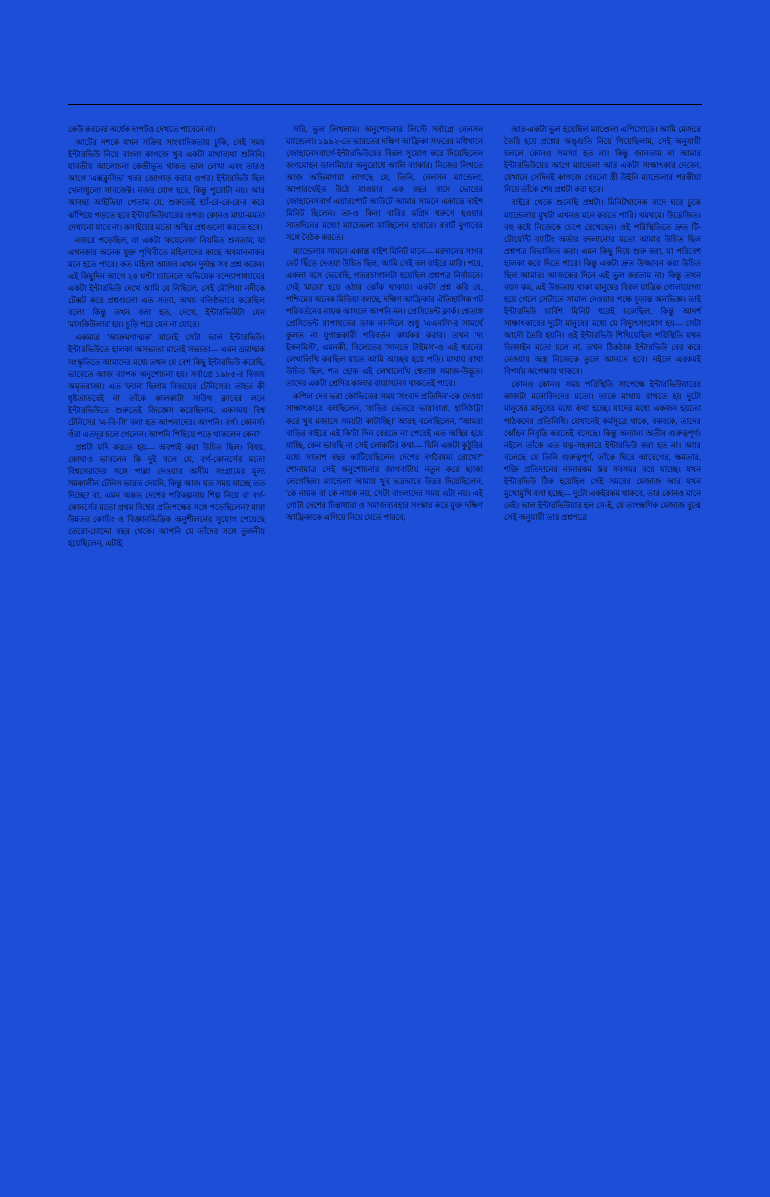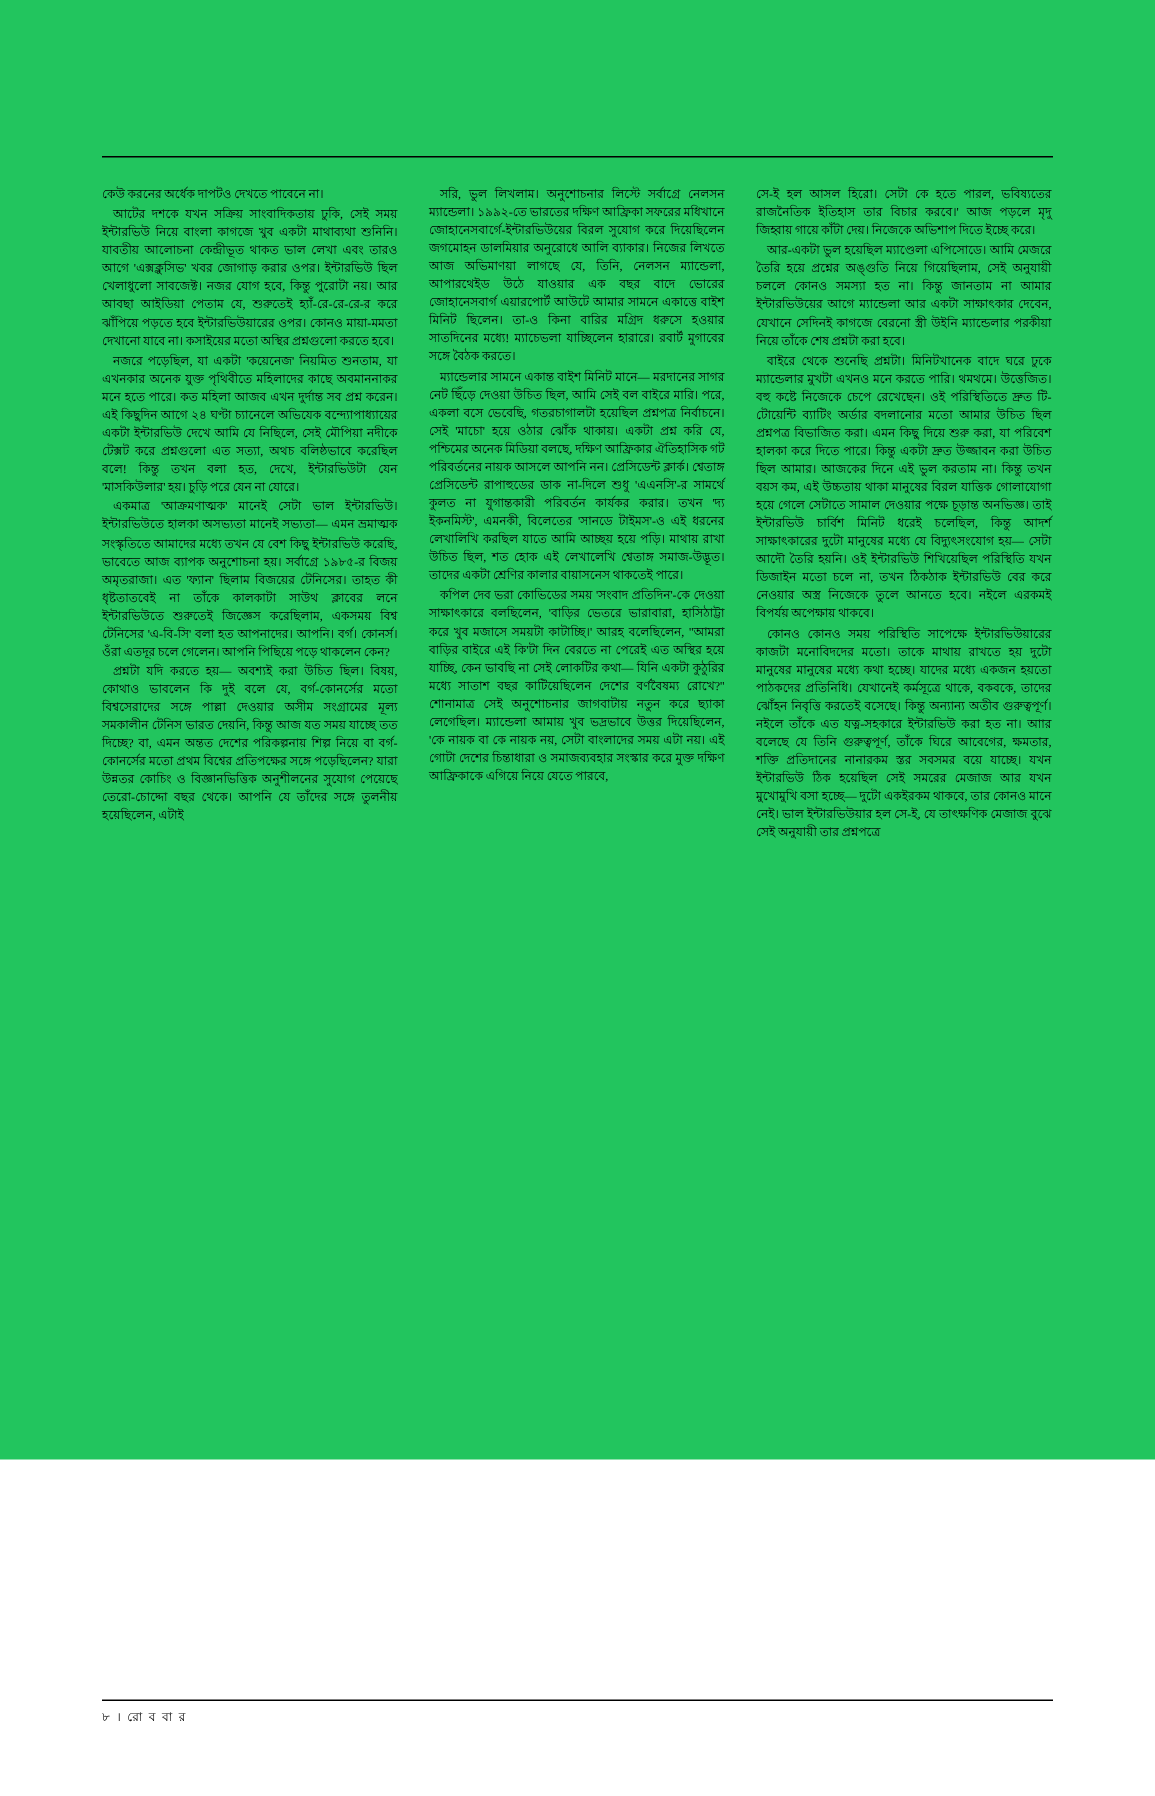--- a/index.html
+++ b/index.html
@@ -12,22 +12,22 @@
     height: 1197px;
     font-family: "Liberation Serif", serif;
     color: #000000;
     position: relative;
     overflow: hidden;
   }
   .page {
     position: absolute;
     inset: 0;
     width: 770px;
-    height: 973px;
-    background: #22c55e;
+    height: 1197px;
+    background: #1d4ed8;
   }
   .rule-top {
     position: absolute;
     left: 68px;
     top: 104px;
     width: 634px;
     height: 1px;
     background: #000;
   }
   .columns {
@@ -97,26 +97,21 @@
       <p>প্রশ্নটা যদি করতে হয়— অবশ্যই করা উচিত ছিল। বিষয়, কোথাও ভাবলেন কি দুই বলে যে, বর্গ-কোনর্সের মতো বিশ্বসেরাদের সঙ্গে পাল্লা দেওয়ার অসীম সংগ্রামের মূল্য সমকালীন টেনিস ভারত দেয়নি, কিন্তু আজ যত সময় যাচ্ছে তত দিচ্ছে? বা, এমন অন্তত দেশের পরিকল্পনায় শিল্প নিয়ে বা বর্গ-কোনর্সের মতো প্রথম বিশ্বের প্রতিপক্ষের সঙ্গে পড়েছিলেন? যারা উন্নতর কোচিং ও বিজ্ঞানভিত্তিক অনুশীলনের সুযোগ পেয়েছে তেরো-চোদ্দো বছর থেকে। আপনি যে তাঁদের সঙ্গে তুলনীয় হয়েছিলেন, এটাই</p>
     </div>
 
     <div class="col">
       <p>সরি, ভুল লিখলাম। অনুশোচনার লিস্টে সর্বাগ্রে নেলসন ম্যান্ডেলা। ১৯৯২-তে ভারতের দক্ষিণ আফ্রিকা সফরের মধিখানে জোহানেসবার্গে-ইন্টারভিউয়ের বিরল সুযোগ করে দিয়েছিলেন জগমোহন ডালমিয়ার অনুরোধে আলি ব্যাকার। নিজের লিখতে আজ অভিমাণয়া লাগছে যে, তিনি, নেলসন ম্যান্ডেলা, আপারথেইড উঠে যাওয়ার এক বছর বাদে ভোরের জোহানেসবার্গ এয়ারপোর্ট আউটে আমার সামনে একাত্তে বাইশ মিনিট ছিলেন। তা-ও কিনা বারির মগ্রিদ ধরুসে হওয়ার সাতদিনের মধ্যে! ম্যাচেভলা যাচ্ছিলেন হারারে। রবার্ট মুগাবের সঙ্গে বৈঠক করতে।</p>
       <p>ম্যান্ডেলার সামনে একান্ত বাইশ মিনিট মানে— মরদানের সাগর নেট ছিঁড়ে দেওয়া উচিত ছিল, আমি সেই বল বাইরে মারি। পরে, একলা বসে ভেবেছি, গতরচাগালটা হয়েছিল প্রশ্নপত্র নির্বাচনে। সেই 'মাচো' হয়ে ওঠার ঝোঁক থাকায়। একটা প্রশ্ন করি যে, পশ্চিমের অনেক মিডিয়া বলছে, দক্ষিণ আফ্রিকার ঐতিহাসিক গট পরিবর্তনের নায়ক আসলে আপনি নন। প্রেসিডেন্ট ক্লার্ক। শ্বেতাঙ্গ প্রেসিডেন্ট রাপাহুডের ডাক না-দিলে শুধু 'এএনসি'-র সামর্থে কুলত না যুগান্তকারী পরিবর্তন কার্যকর করার। তখন 'দ্য ইকনমিস্ট', এমনকী, বিলেতের 'সানডে টাইমস'-ও এই ধরনের লেখালিখি করছিল যাতে আমি আচ্ছয় হয়ে পড়ি। মাথায় রাখা উচিত ছিল, শত হোক এই লেখালেখি শ্বেতাঙ্গ সমাজ-উদ্ভূত। তাদের একটা শ্রেণির কালার বায়াসনেস থাকতেই পারে।</p>
       <p>কপিল দেব ভরা কোভিডের সময় 'সংবাদ প্রতিদিন'-কে দেওয়া সাক্ষাৎকারে বলছিলেন, 'বাড়ির ভেতরে ভারাবারা, হাসিঠাট্টা করে খুব মজাসে সময়টা কাটাচ্ছি।' আরহ বলেছিলেন, ''আমরা বাড়ির বাইরে এই কি'টা দিন বেরতে না পেরেই এত অস্থির হয়ে যাচ্ছি, কেন ভাবছি না সেই লোকটির কথা— যিনি একটা কুঠুরির মধ্যে সাতাশ বছর কাটিয়েছিলেন দেশের বর্ণবৈষম্য রোখে?'' শোনামাত্র সেই অনুশোচনার জাগবাটায় নতুন করে ছ্যাকা লেগেছিল। ম্যান্ডেলা আমায় খুব ভদ্রভাবে উত্তর দিয়েছিলেন, 'কে নায়ক বা কে নায়ক নয়, সেটা বাংলাদের সময় এটা নয়। এই গোটা দেশের চিন্তাধারা ও সমাজব্যবহার সংস্কার করে মুক্ত দক্ষিণ আফ্রিকাকে এগিয়ে নিয়ে যেতে পারবে,</p>
     </div>
 
     <div class="col">
-      <p class="noindent">সে-ই হল আসল হিরো। সেটা কে হতে পারল, ভবিষ্যতের রাজনৈতিক ইতিহাস তার বিচার করবে।' আজ পড়লে মৃদু জিহ্বায় গায়ে কাঁটা দেয়। নিজেকে অভিশাপ দিতে ইচ্ছে করে।</p>
       <p>আর-একটা ভুল হয়েছিল ম্যাণ্ডেলা এপিসোডে। আমি মেজরে তৈরি হয়ে প্রশ্নের অঙ্গুতি নিয়ে গিয়েছিলাম, সেই অনুযায়ী চললে কোনও সমস্যা হত না। কিন্তু জানতাম না আমার ইন্টারভিউয়ের আগে ম্যান্ডেলা আর একটা সাক্ষাৎকার দেবেন, যেখানে সেদিনই কাগজে বেরনো স্ত্রী উইনি ম্যান্ডেলার পরকীয়া নিয়ে তাঁকে শেষ প্রশ্নটা করা হবে।</p>
       <p>বাইরে থেকে শুনেছি প্রশ্নটা। মিনিটখানেক বাদে ঘরে ঢুকে ম্যান্ডেলার মুখটা এখনও মনে করতে পারি। থমথমে। উত্তেজিত। বহু কষ্টে নিজেকে চেপে রেখেছেন। ওই পরিস্থিতিতে দ্রুত টি-টোয়েন্টি ব্যাটিং অর্ডার বদলানোর মতো আমার উচিত ছিল প্রশ্নপত্র বিভাজিত করা। এমন কিছু দিয়ে শুরু করা, যা পরিবেশ হালকা করে দিতে পারে। কিন্তু একটা দ্রুত উজ্জাবন করা উচিত ছিল আমার। আজকের দিনে এই ভুল করতাম না। কিন্তু তখন বয়স কম, এই উচ্চতায় থাকা মানুষের বিরল যাত্তিক গোলাযোগা হয়ে গেলে সেটাতে সামাল দেওয়ার পক্ষে চূড়ান্ত অনভিজ্ঞ। তাই ইন্টারভিউ চার্বিশ মিনিট ধরেই চলেছিল, কিন্তু আদর্শ সাক্ষাৎকারের দুটো মানুষের মধ্যে যে বিদ্যুৎসংযোগ হয়— সেটা আদৌ তৈরি হয়নি। ওই ইন্টারভিউ শিখিয়েছিল পরিস্থিতি যখন ডিজাইন মতো চলে না, তখন ঠিকঠাক ইন্টারভিউ বের করে নেওয়ার অস্ত্র নিজেকে তুলে আনতে হবে। নইলে এরকমই বিপর্যয় অপেক্ষায় থাকবে।</p>
       <p>কোনও কোনও সময় পরিস্থিতি সাপেক্ষে ইন্টারভিউয়ারের কাজটা মনোবিদদের মতো। তাকে মাথায় রাখতে হয় দুটো মানুষের মানুষের মধ্যে কথা হচ্ছে। যাদের মধ্যে একজন হয়তো পাঠকদের প্রতিনিধি। যেখানেই কর্মসূত্রে থাকে, বকবকে, তাদের ঝোঁহন নিবৃত্তি করতেই বসেছে। কিন্তু অন্যান্য অতীব গুরুত্বপূর্ণ। নইলে তাঁকে এত যত্ন-সহকারে ইন্টারভিউ করা হত না। আার বলেছে যে তিনি গুরুত্বপূর্ণ, তাঁকে ঘিরে আবেগের, ক্ষমতার, শক্তি প্রতিদানের নানারকম স্তর সবসমর বয়ে যাচ্ছে। যখন ইন্টারভিউ ঠিক হয়েছিল সেই সমরের মেজাজ আর যখন মুখোমুখি বসা হচ্ছে— দুটো একইরকম থাকবে, তার কোনও মানে নেই। ভাল ইন্টারভিউয়ার হল সে-ই, যে তাৎক্ষণিক মেজাজ বুঝে সেই অনুযায়ী তার প্রশ্নপত্রে</p>
     </div>
 
   </div>
 
-  <div class="footer">
-    <div class="footer-rule"></div>
-    <div class="footer-text">৮ । রো ব বা র</div>
-  </div>
 
 </div>
 
 </body></html>

